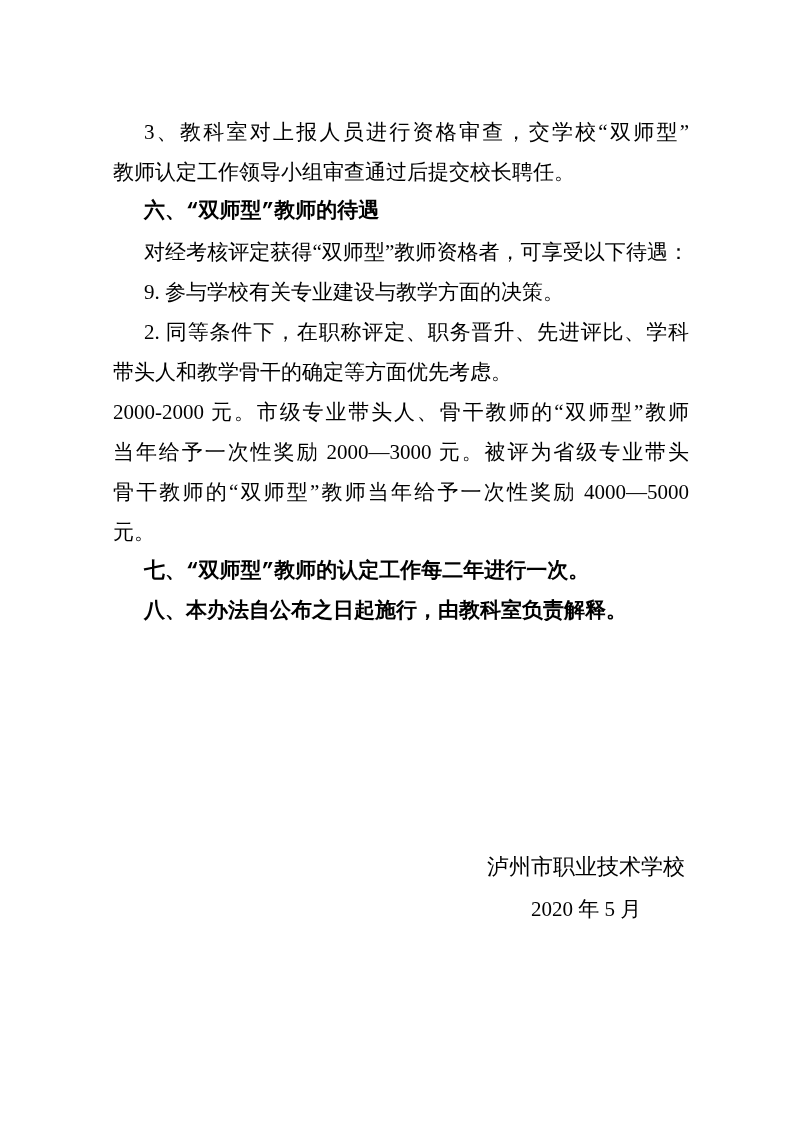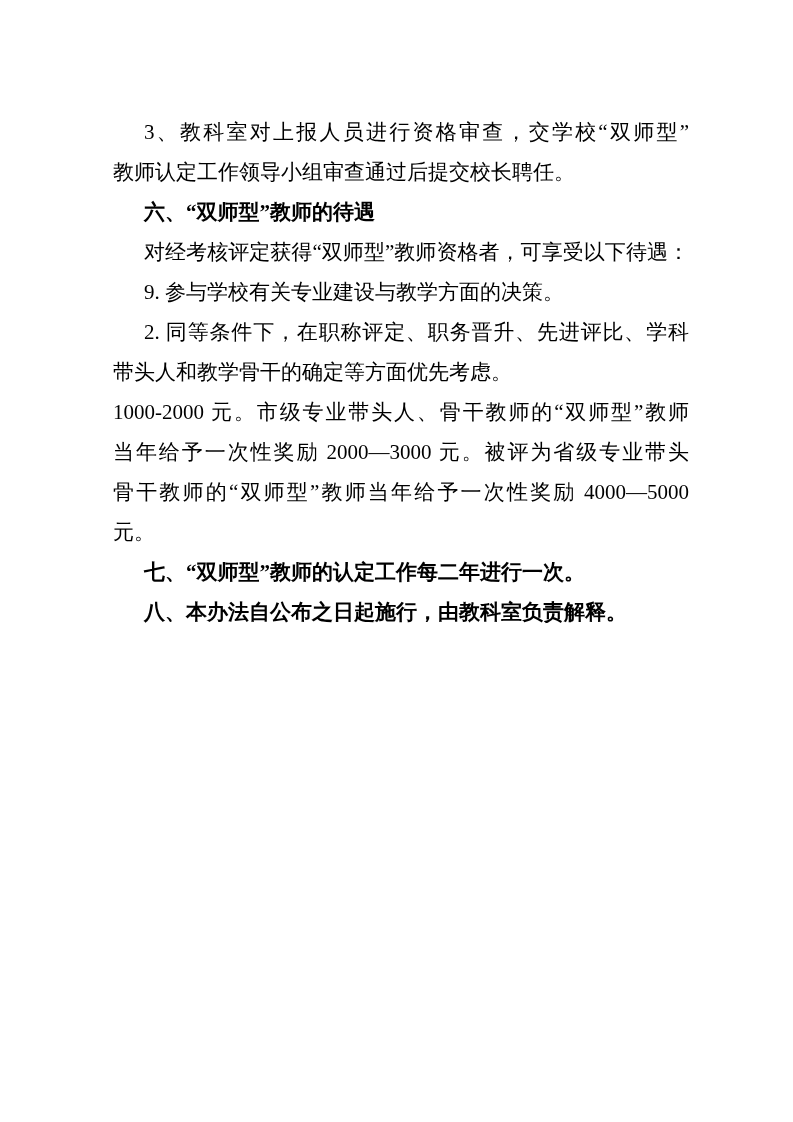--- a/index.html
+++ b/index.html
@@ -29,21 +29,21 @@
     color: #000000;
     text-align: left;
     white-space: nowrap;
     overflow: hidden;
   }
   .line.body {
     font-family: "Liberation Serif", "DejaVu Serif", serif;
     font-weight: normal;
   }
   .line.heading {
-    font-family: Liberation Serif, serif;
+    font-family: Liberation Mono, monospace;
     font-weight: bold;
   }
   .line.indent {
     text-indent: 31px;
   }
   .line.justify {
     white-space: normal;
     text-align: justify;
     text-align-last: justify;
   }
@@ -77,20 +77,26 @@
 
 <div class="page">
   <div class="doc-body" id="doc-lines">
       <div class="line body indent justify">3、教科室对上报人员进行资格审查，交学校“双师型”</div>
       <div class="line body">教师认定工作领导小组审查通过后提交校长聘任。</div>
       <div class="line heading indent">六、“双师型”教师的待遇</div>
       <div class="line body indent justify">对经考核评定获得“双师型”教师资格者，可享受以下待遇：</div>
       <div class="line body indent">9. 参与学校有关专业建设与教学方面的决策。</div>
       <div class="line body indent justify">2. 同等条件下，在职称评定、职务晋升、先进评比、学科</div>
       <div class="line body">带头人和教学骨干的确定等方面优先考虑。</div>
-      <div class="line body justify">1000-2000 元。市级专业带头人、骨干教师的“双师型”教师</div>
+      <div class="line body justify">2000-2000 元。市级专业带头人、骨干教师的“双师型”教师</div>
       <div class="line body justify">当年给予一次性奖励 2000—3000 元。被评为省级专业带头人、</div>
       <div class="line body justify">骨干教师的“双师型”教师当年给予一次性奖励 4000—5000</div>
       <div class="line body">元。</div>
       <div class="line heading indent">七、“双师型”教师的认定工作每二年进行一次。</div>
       <div class="line heading indent">八、本办法自公布之日起施行，由教科室负责解释。</div>
     </div>
+  <div class="signature">
+    <div class="sig-inner">
+      <div class="sig-school">泸州市职业技术学校</div>
+      <div class="sig-date">2020 年 5 月</div>
+    </div>
+  </div>
 </div>
 
 </body></html>

